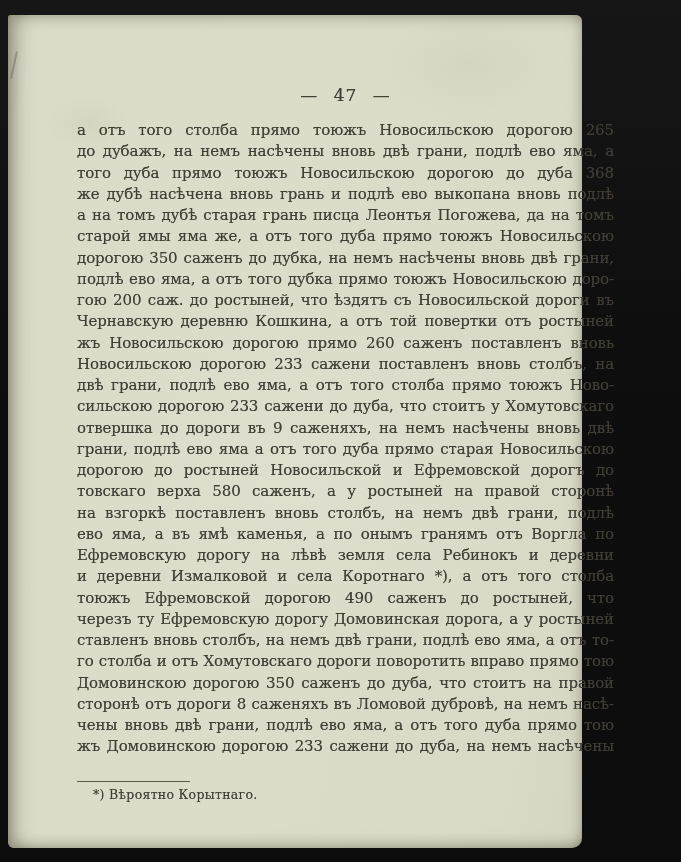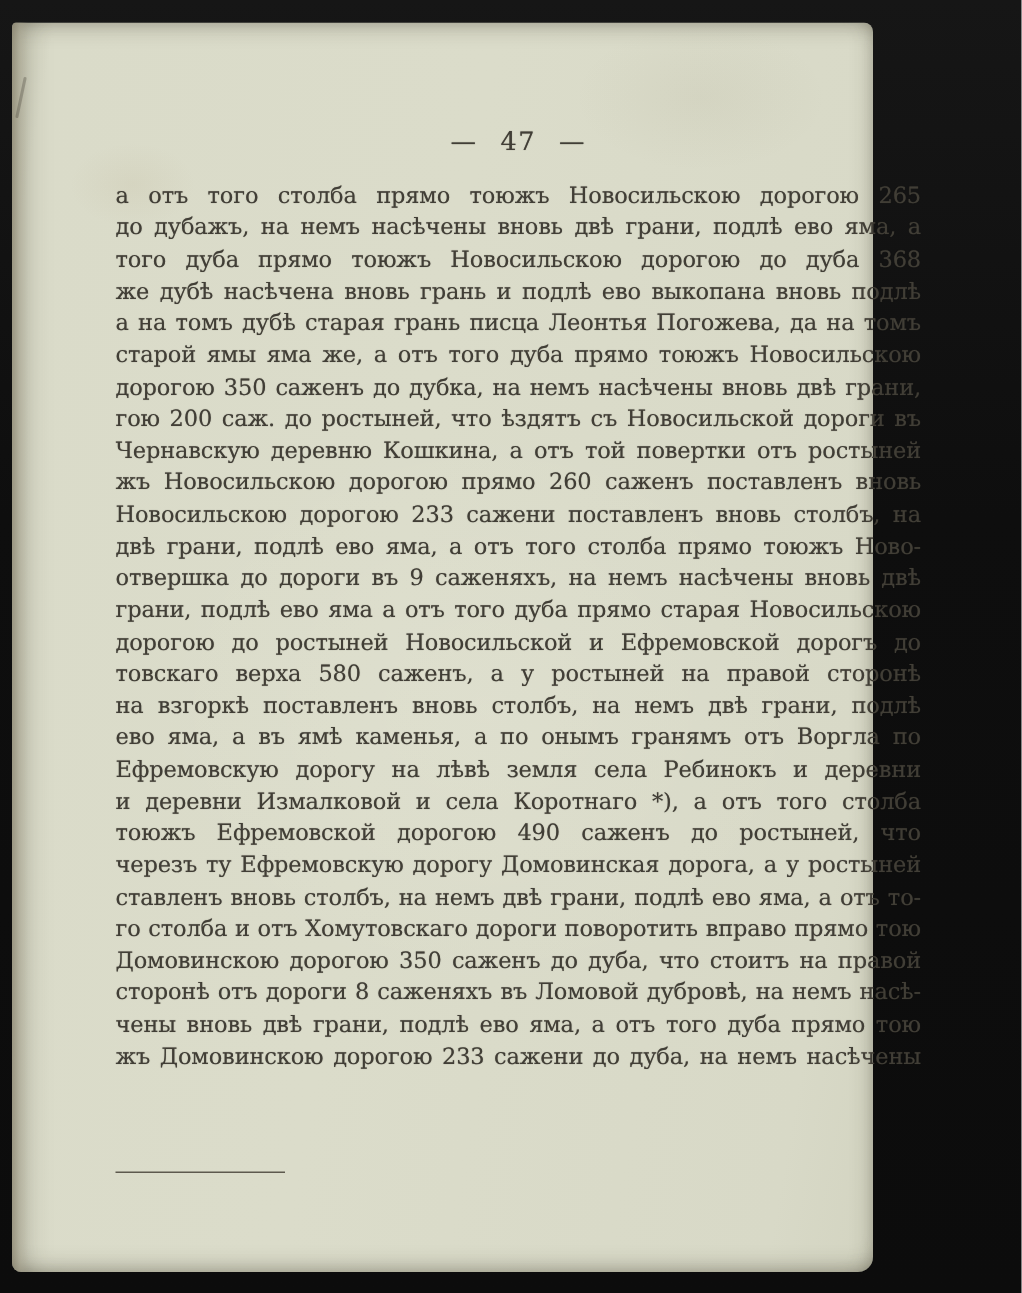--- a/index.html
+++ b/index.html
@@ -105,36 +105,39 @@
   <div class="crease"></div>
   <header class="pagenum">— 47 —</header>
   <main class="textblock">
       <div class="line">а отъ того столба прямо тоюжъ Новосильскою дорогою 265 саженъ</div>
       <div class="line">до дубажъ, на немъ насѣчены вновь двѣ грани, подлѣ ево яма, а отъ</div>
       <div class="line">того дуба прямо тоюжъ Новосильскою дорогою до дуба 368 саженъ,</div>
       <div class="line">же дубѣ насѣчена вновь грань и подлѣ ево выкопана вновь подлѣ</div>
       <div class="line">а на томъ дубѣ старая грань писца Леонтья Погожева, да на томъ</div>
       <div class="line">старой ямы яма же, а отъ того дуба прямо тоюжъ Новосильскою</div>
       <div class="line">дорогою 350 саженъ до дубка, на немъ насѣчены вновь двѣ грани,</div>
+      <div class="line">подлѣ ево яма, а отъ того дубка прямо тоюжъ Новосильскою доро-</div>
       <div class="line">гою 200 саж. до ростыней, что ѣздятъ съ Новосильской дороги въ</div>
       <div class="line">Чернавскую деревню Кошкина, а отъ той повертки отъ ростыней тою</div>
       <div class="line">жъ Новосильскою дорогою прямо 260 саженъ поставленъ вновь столбъ,</div>
       <div class="line">Новосильскою дорогою 233 сажени поставленъ вновь столбъ, на немъ</div>
       <div class="line">двѣ грани, подлѣ ево яма, а отъ того столба прямо тоюжъ Ново-</div>
+      <div class="line">сильскою дорогою 233 сажени до дуба, что стоитъ у Хомутовскаго</div>
       <div class="line">отвершка до дороги въ 9 саженяхъ, на немъ насѣчены вновь двѣ</div>
       <div class="line">грани, подлѣ ево яма а отъ того дуба прямо старая Новосильскою</div>
       <div class="line">дорогою до ростыней Новосильской и Ефремовской дорогъ до Хому-</div>
       <div class="line">товскаго верха 580 саженъ, а у ростыней на правой сторонѣ</div>
       <div class="line">на взгоркѣ поставленъ вновь столбъ, на немъ двѣ грани, подлѣ</div>
       <div class="line">ево яма, а въ ямѣ каменья, а по онымъ гранямъ отъ Воргла по</div>
       <div class="line">Ефремовскую дорогу на лѣвѣ земля села Ребинокъ и деревни Козевой</div>
       <div class="line">и деревни Измалковой и села Коротнаго *), а отъ того столба прямо</div>
       <div class="line">тоюжъ Ефремовской дорогою 490 саженъ до ростыней, что лежитъ</div>
       <div class="line">черезъ ту Ефремовскую дорогу Домовинская дорога, а у ростыней по-</div>
       <div class="line">ставленъ вновь столбъ, на немъ двѣ грани, подлѣ ево яма, а отъ то-</div>
       <div class="line">го столба и отъ Хомутовскаго дороги поворотить вправо прямо тою</div>
       <div class="line">Домовинскою дорогою 350 саженъ до дуба, что стоитъ на правой</div>
       <div class="line">сторонѣ отъ дороги 8 саженяхъ въ Ломовой дубровѣ, на немъ насѣ-</div>
       <div class="line">чены вновь двѣ грани, подлѣ ево яма, а отъ того дуба прямо тою</div>
       <div class="line">жъ Домовинскою дорогою 233 сажени до дуба, на немъ насѣчены</div>
     </main>
   <div class="fnrule"></div>
+  <div class="footnote">*) Вѣроятно Корытнаго.</div>
 </div>
 
 </body></html>

